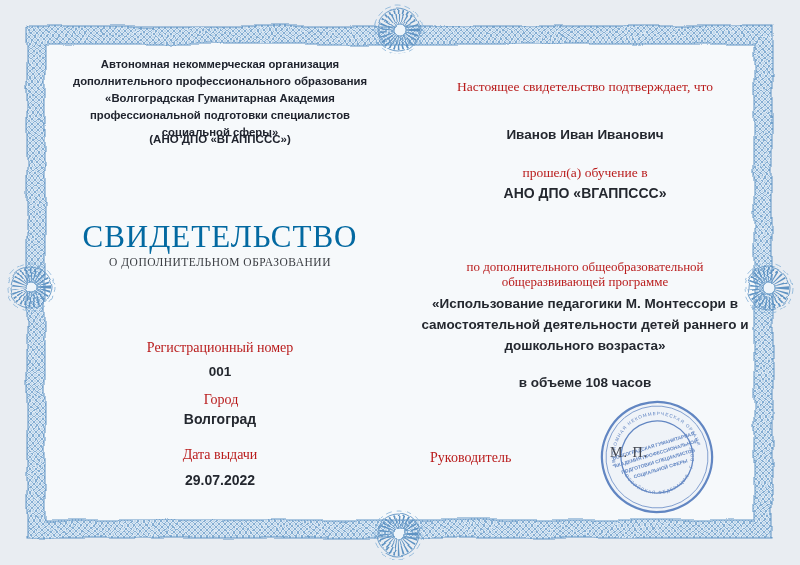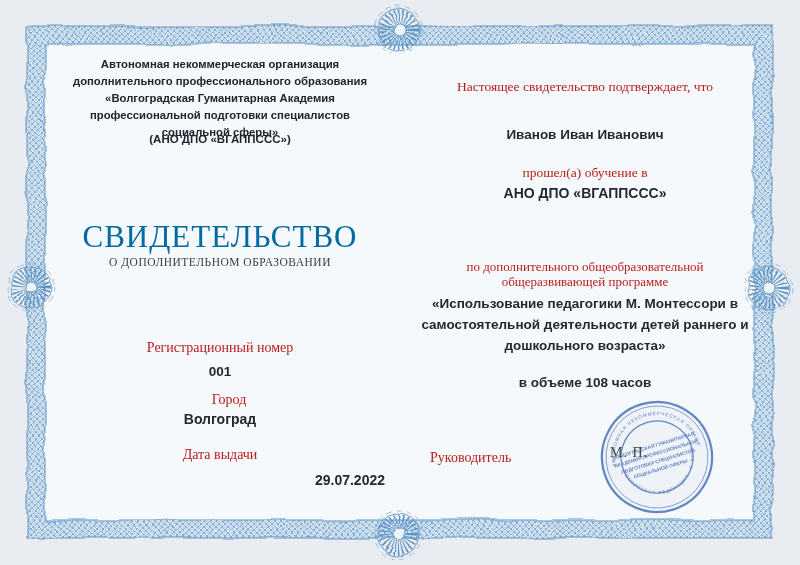--- a/index.html
+++ b/index.html
@@ -34,24 +34,24 @@
   .doc-title{
     left:55px;top:219px;width:330px;
     font-family:"Liberation Serif",serif;font-size:31px;letter-spacing:1px;color:#0369a1;
   }
   .doc-subtitle{
     left:55px;top:256px;width:330px;
     font-family:Liberation Serif, serif;font-size:11.5px;letter-spacing:.5px;color:#3a3d42;
   }
   .reg-label{left:55px;top:340px;width:330px;}
   .reg-value{left:55px;top:364px;width:330px;}
-  .city-label{left:64px;top:392px;width:330px;}
+  .city-label{left:56px;top:392px;width:330px;}
   .city-value{left:55px;top:411px;width:330px;font-size:14px;}
   .date-label{left:55px;top:447px;width:330px;}
-  .date-value{left:55px;top:472px;width:330px;font-size:14px;text-align:right;}
+  .date-value{left:55px;top:472px;width:330px;font-size:14px;}
   .confirm{left:415px;top:79px;width:340px;font-size:13.5px;}
   .holder{left:415px;top:99px;width:340px;margin-top:28px;}
   .passed{left:415px;top:165px;width:340px;font-size:13.5px;}
   .train-org{left:415px;top:185px;width:340px;font-size:14px;}
   .prog-intro{left:415px;top:260px;width:340px;}
   .prog-name{left:415px;top:293px;width:340px;line-height:21px;font-size:13.5px;}
   .volume{left:415px;top:375px;width:340px;}
   .head-label{left:430px;top:450px;width:160px;text-align:left;}
   .seal-mark{
     left:610px;top:445px;width:60px;

